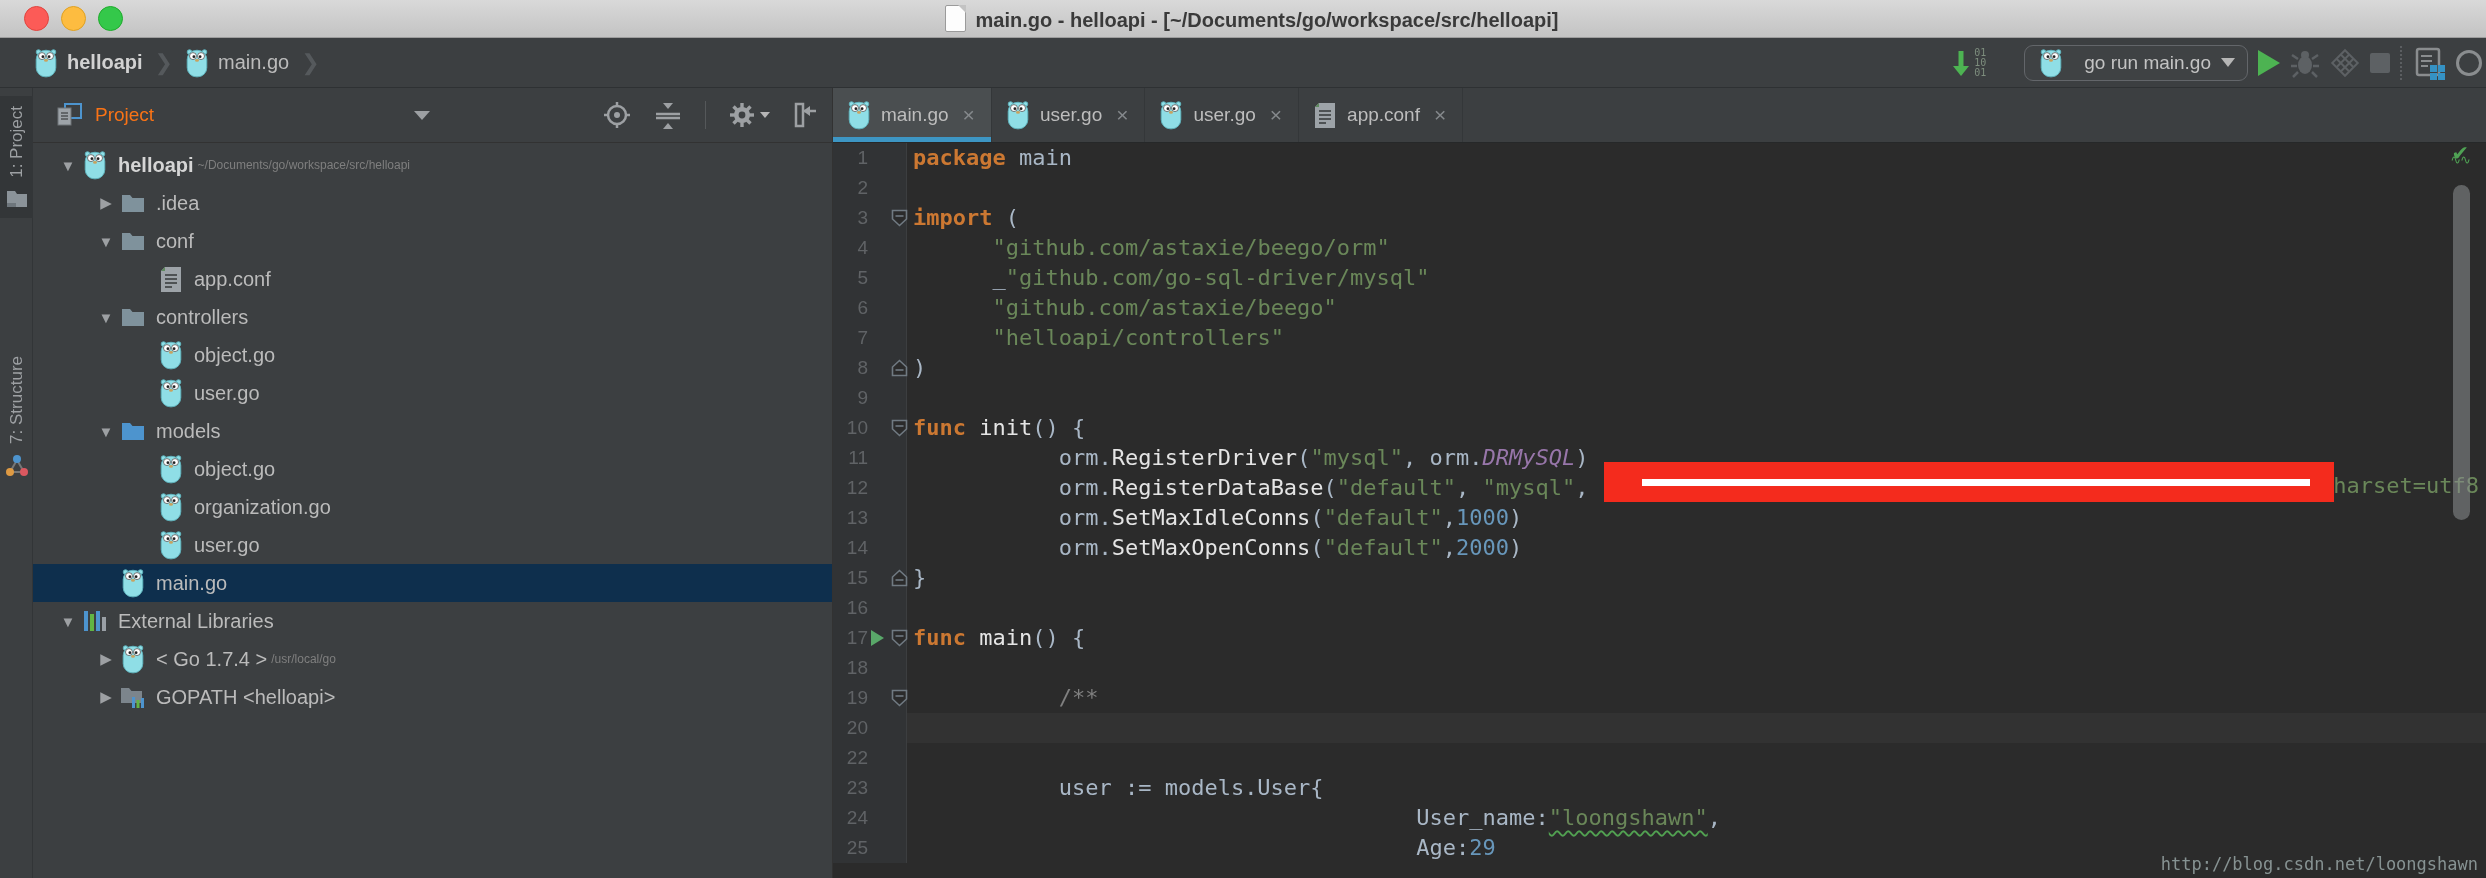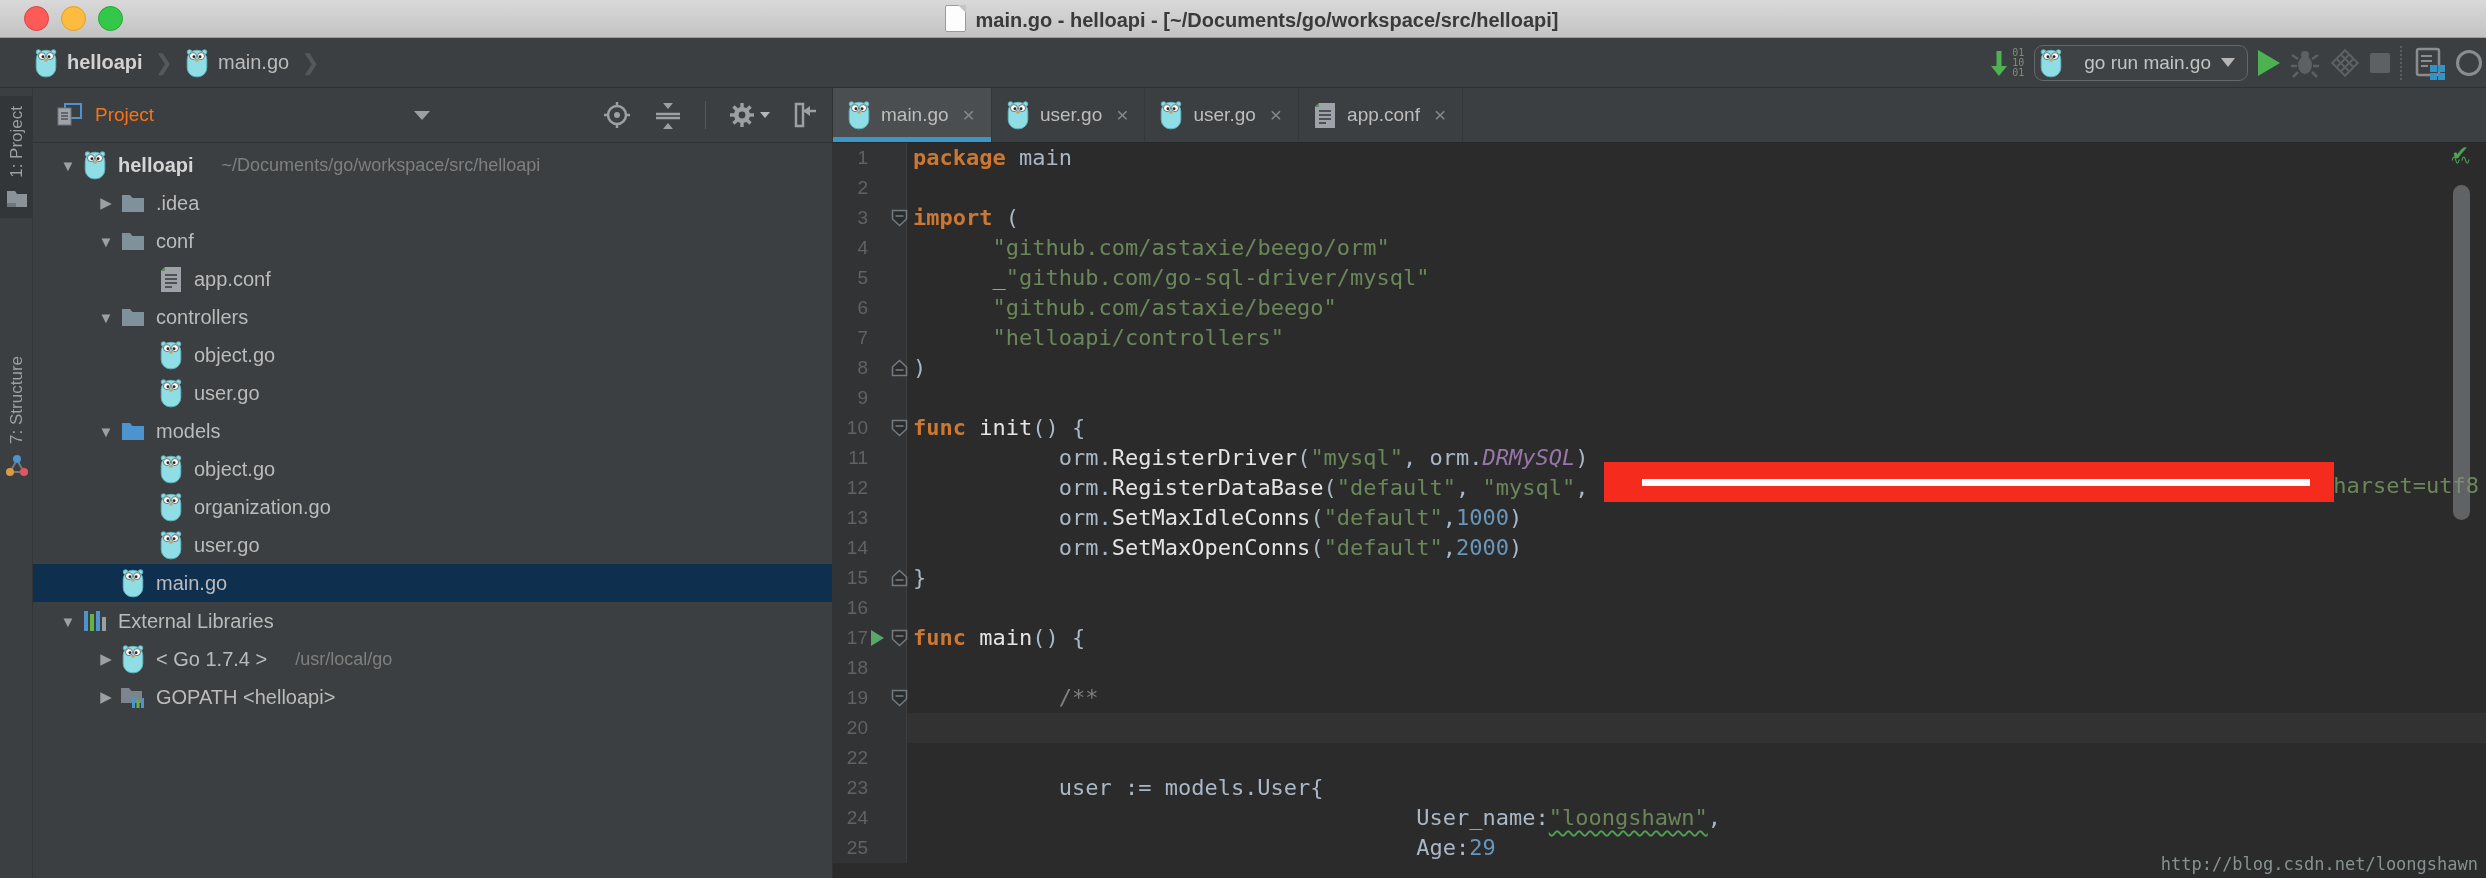--- a/index.html
+++ b/index.html
@@ -27,22 +27,22 @@
     border-bottom:1px solid #2e3133; display:flex; align-items:center; }
   .crumbs { display:flex; align-items:center; margin-left:30px; gap:6px; }
   .crumb { display:flex; align-items:center; gap:9px; padding:2px 4px; cursor:default; }
   .crumb .lbl { font-size:20px; color:#bbbbbb; }
   .crumb .lbl.b { font-weight:bold; color:#d2d2d2; }
   .crumb-sep { color:#55595c; font-size:22px; margin:0 2px; }
   .nav-right { position:absolute; right:0; top:0; height:100%; display:flex; align-items:center; gap:10px; padding-right:4px; }
   .vcs-widget { display:flex; align-items:center; gap:3px; }
   .vcs-digits { display:flex; flex-direction:column; line-height:10px; font-family:"DejaVu Sans Mono",monospace;
     font-size:10px; color:#7d8d7d; }
-  .run-combo { display:flex; align-items:center; gap:10px; height:36px; padding:0 12px 0 2px;
-    border:1px solid #63666a; border-radius:9px; background:#3f4244; }
+  .run-combo { display:flex; align-items:center; gap:10px; height:36px; padding:0 12px 0 12px;
+    border:1px solid #63666a; border-radius:9px; background:#3f4244;margin-left:28px; }
   .run-combo .lbl { font-size:19px; color:#c3c3c3; }
   .combo-caret { width:0; height:0; border-left:7px solid transparent; border-right:7px solid transparent; border-top:9px solid #b6b6b6; }
   .play-btn { width:0; height:0; border-top:13px solid transparent; border-bottom:13px solid transparent; border-left:22px solid #4db352; }
   .icon-btn { display:flex; align-items:center; justify-content:center; }
   .stop-square { width:20px; height:20px; background:#5d6164; border-radius:2px; }
   .dotted-sep { height:34px; border-left:2px dotted #5b5e61; }
   .search-circle { width:26px; height:26px; border:3px solid #8a8d8f; border-radius:50%; }
 
   
   .main { position:absolute; left:0; top:88px; width:100%; height:790px; display:flex; }
@@ -60,21 +60,21 @@
   .ph-caret { width:0; height:0; border-left:8px solid transparent; border-right:8px solid transparent; border-top:9px solid #9da0a3; margin-left:260px; }
   .ph-right { margin-left:auto; display:flex; align-items:center; gap:22px; }
   .ph-sep { height:28px; border-left:1px solid #55585a; }
   .tree { position:relative; flex:1; padding-top:3px; overflow:hidden; }
   .tree-row { height:38px; display:flex; align-items:center; cursor:default; white-space:nowrap; }
   .tree-row.selected { background:#0e2f4d; }
   .tw-chev { width:26px; display:inline-flex; justify-content:center; color:#9da0a3; font-size:15px; flex:none; }
   .tw-icon { width:28px; height:28px; margin-right:9px; flex:none; display:inline-flex; align-items:center; justify-content:center; }
   .tw-label { font-size:20px; color:#bbbbbb; }
   .tw-label.b { font-weight:bold; color:#d5d5d5; }
-  .tw-path { font-size:18px; color:#7f7f7f; margin-left:28px; }
+  .tw-path { font-size:12px; color:#7f7f7f; margin-left:4px; }
 
   
   .editor { flex:1; background:#2B2B2B; display:flex; flex-direction:column; min-width:0; border-left:1px solid #323232; }
   .tabbar { height:55px; background:#3C3F41; border-bottom:1px solid #262829; display:flex; align-items:stretch; }
   .etab { position:relative; display:flex; align-items:center; gap:10px; padding:0 16px 0 14px; border-right:1px solid #343739; cursor:default; }
   .etab .lbl { font-size:19px; color:#bdbdbd; }
   .etab .close { font-size:21px; color:#85898c; margin-left:4px; }
   .etab.active { background:#4a4e50; }
   .etab.active::after { content:""; position:absolute; left:0; right:0; bottom:0; height:5px; background:#3d96c4; }
 

